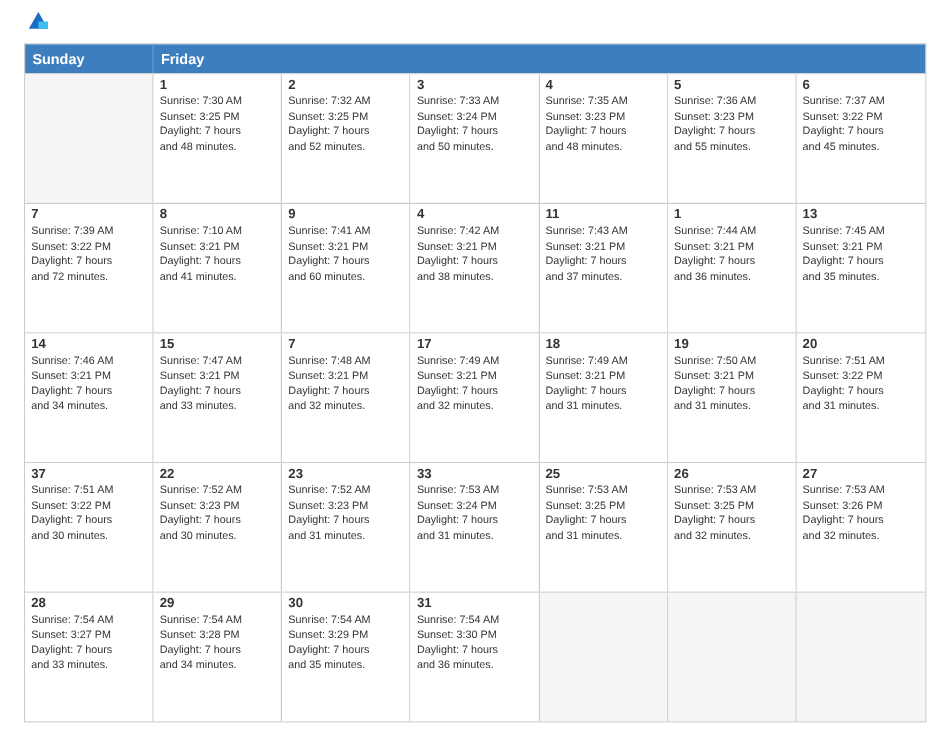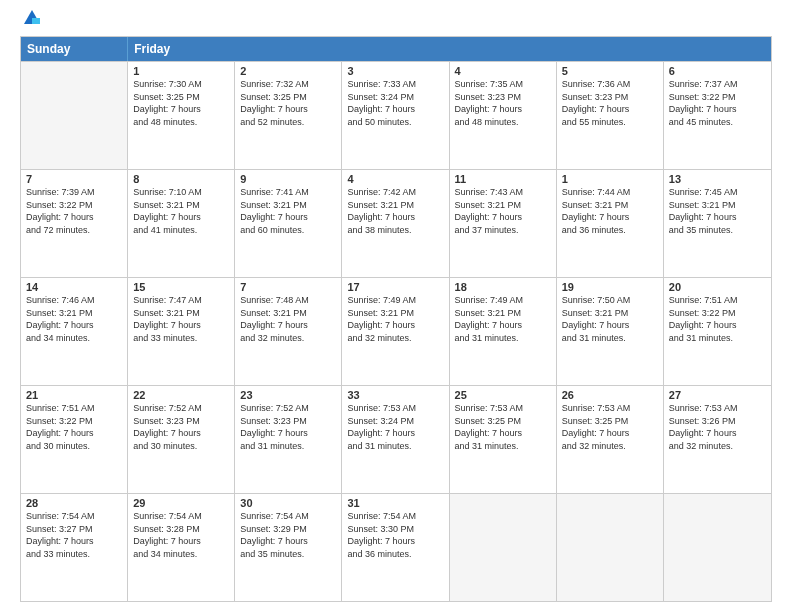--- a/index.html
+++ b/index.html
@@ -286,21 +286,21 @@
           <div class="cal-cell">
             <div class="day-number">20</div>
             <div class="cell-line">Sunrise: 7:51 AM</div>
             <div class="cell-line">Sunset: 3:22 PM</div>
             <div class="cell-line">Daylight: 7 hours</div>
             <div class="cell-line">and 31 minutes.</div>
           </div>
         </div>
         <div class="cal-row">
           <div class="cal-cell">
-            <div class="day-number">21</div>
+            <div class="day-number">37</div>
             <div class="cell-line">Sunrise: 7:51 AM</div>
             <div class="cell-line">Sunset: 3:22 PM</div>
             <div class="cell-line">Daylight: 7 hours</div>
             <div class="cell-line">and 30 minutes.</div>
           </div>
           <div class="cal-cell">
             <div class="day-number">22</div>
             <div class="cell-line">Sunrise: 7:52 AM</div>
             <div class="cell-line">Sunset: 3:23 PM</div>
             <div class="cell-line">Daylight: 7 hours</div>

